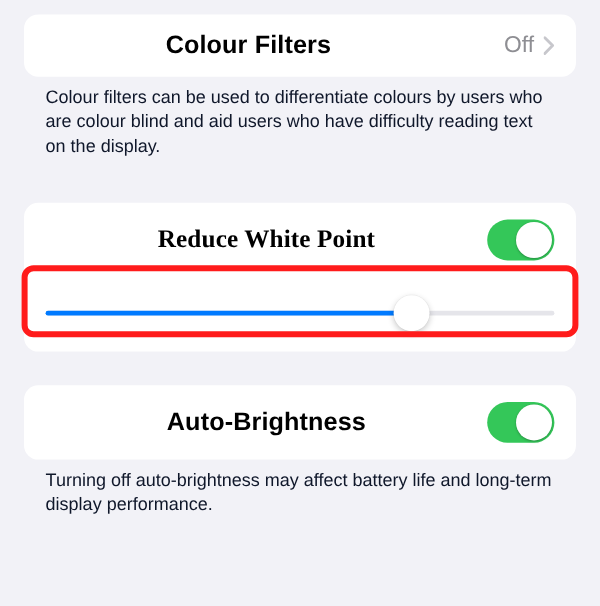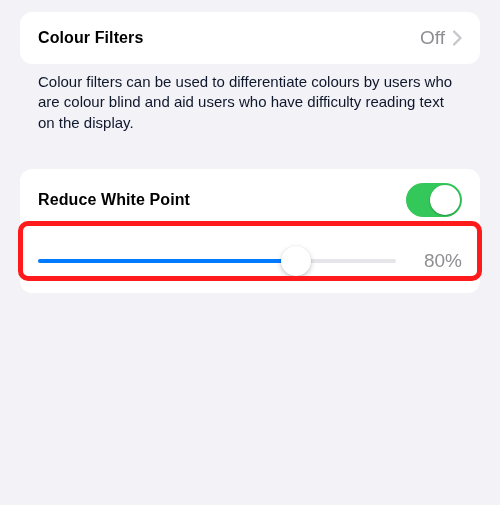--- a/index.html
+++ b/index.html
@@ -17,25 +17,26 @@
     border-radius: 12px;
     overflow: hidden;
   }
   .row {
     display: flex;
     align-items: center;
     padding: 14px 18px;
     min-height: 52px;
   }
   .row-label {
-    font-size: 16px;
+    font-size: 21px;
     font-weight: 600;
     letter-spacing: 0.1px;
     color: #000;
     flex: 1;
+    text-align: center;
   }
   .row-value {
     font-size: 19px;
     color: #8e8e93;
     margin-right: 8px;
     margin-left: 44px;
   }
   .chevron svg { display: block; }
 
   .footer-text {
@@ -118,21 +119,21 @@
     text-align: right;
   }
 
   
   .highlight {
     position: absolute;
     border: 5px solid #ff1b1b;
     border-radius: 10px;
     pointer-events: none;
   }
-  .rw-card-wrap { position: relative; }
+  .rw-card-wrap { position: relative; font-family: Liberation Serif, serif; }
 </style>
 </head>
 <body>
 
 <div class="container">
 
   <div class="card">
     <div class="row">
       <div class="row-label">Colour Filters</div>
       <div class="row-value">Off</div>
@@ -154,22 +155,30 @@
         <div class="toggle">
           <div class="knob"></div>
         </div>
       </div>
       <div class="slider-row">
         <div class="slider">
           <div class="track"></div>
           <div class="fill"></div>
           <div class="thumb"></div>
         </div>
-        <div class="slider-value">80%</div>
       </div>
     </div>
     <div class="highlight" style="left:-2px; right:-2px; top:52px; height:60px;"></div>
   </div>
 
   <div class="spacer-md"></div>
 
+  <div class="card">
+    <div class="row">
+      <div class="row-label">Auto-Brightness</div>
+      <div class="toggle">
+        <div class="knob"></div>
+      </div>
+    </div>
+  </div>
+  <div class="footer-text">Turning off auto-brightness may affect battery life and long-term display performance.</div>
 
 </div>
 
 </body></html>

